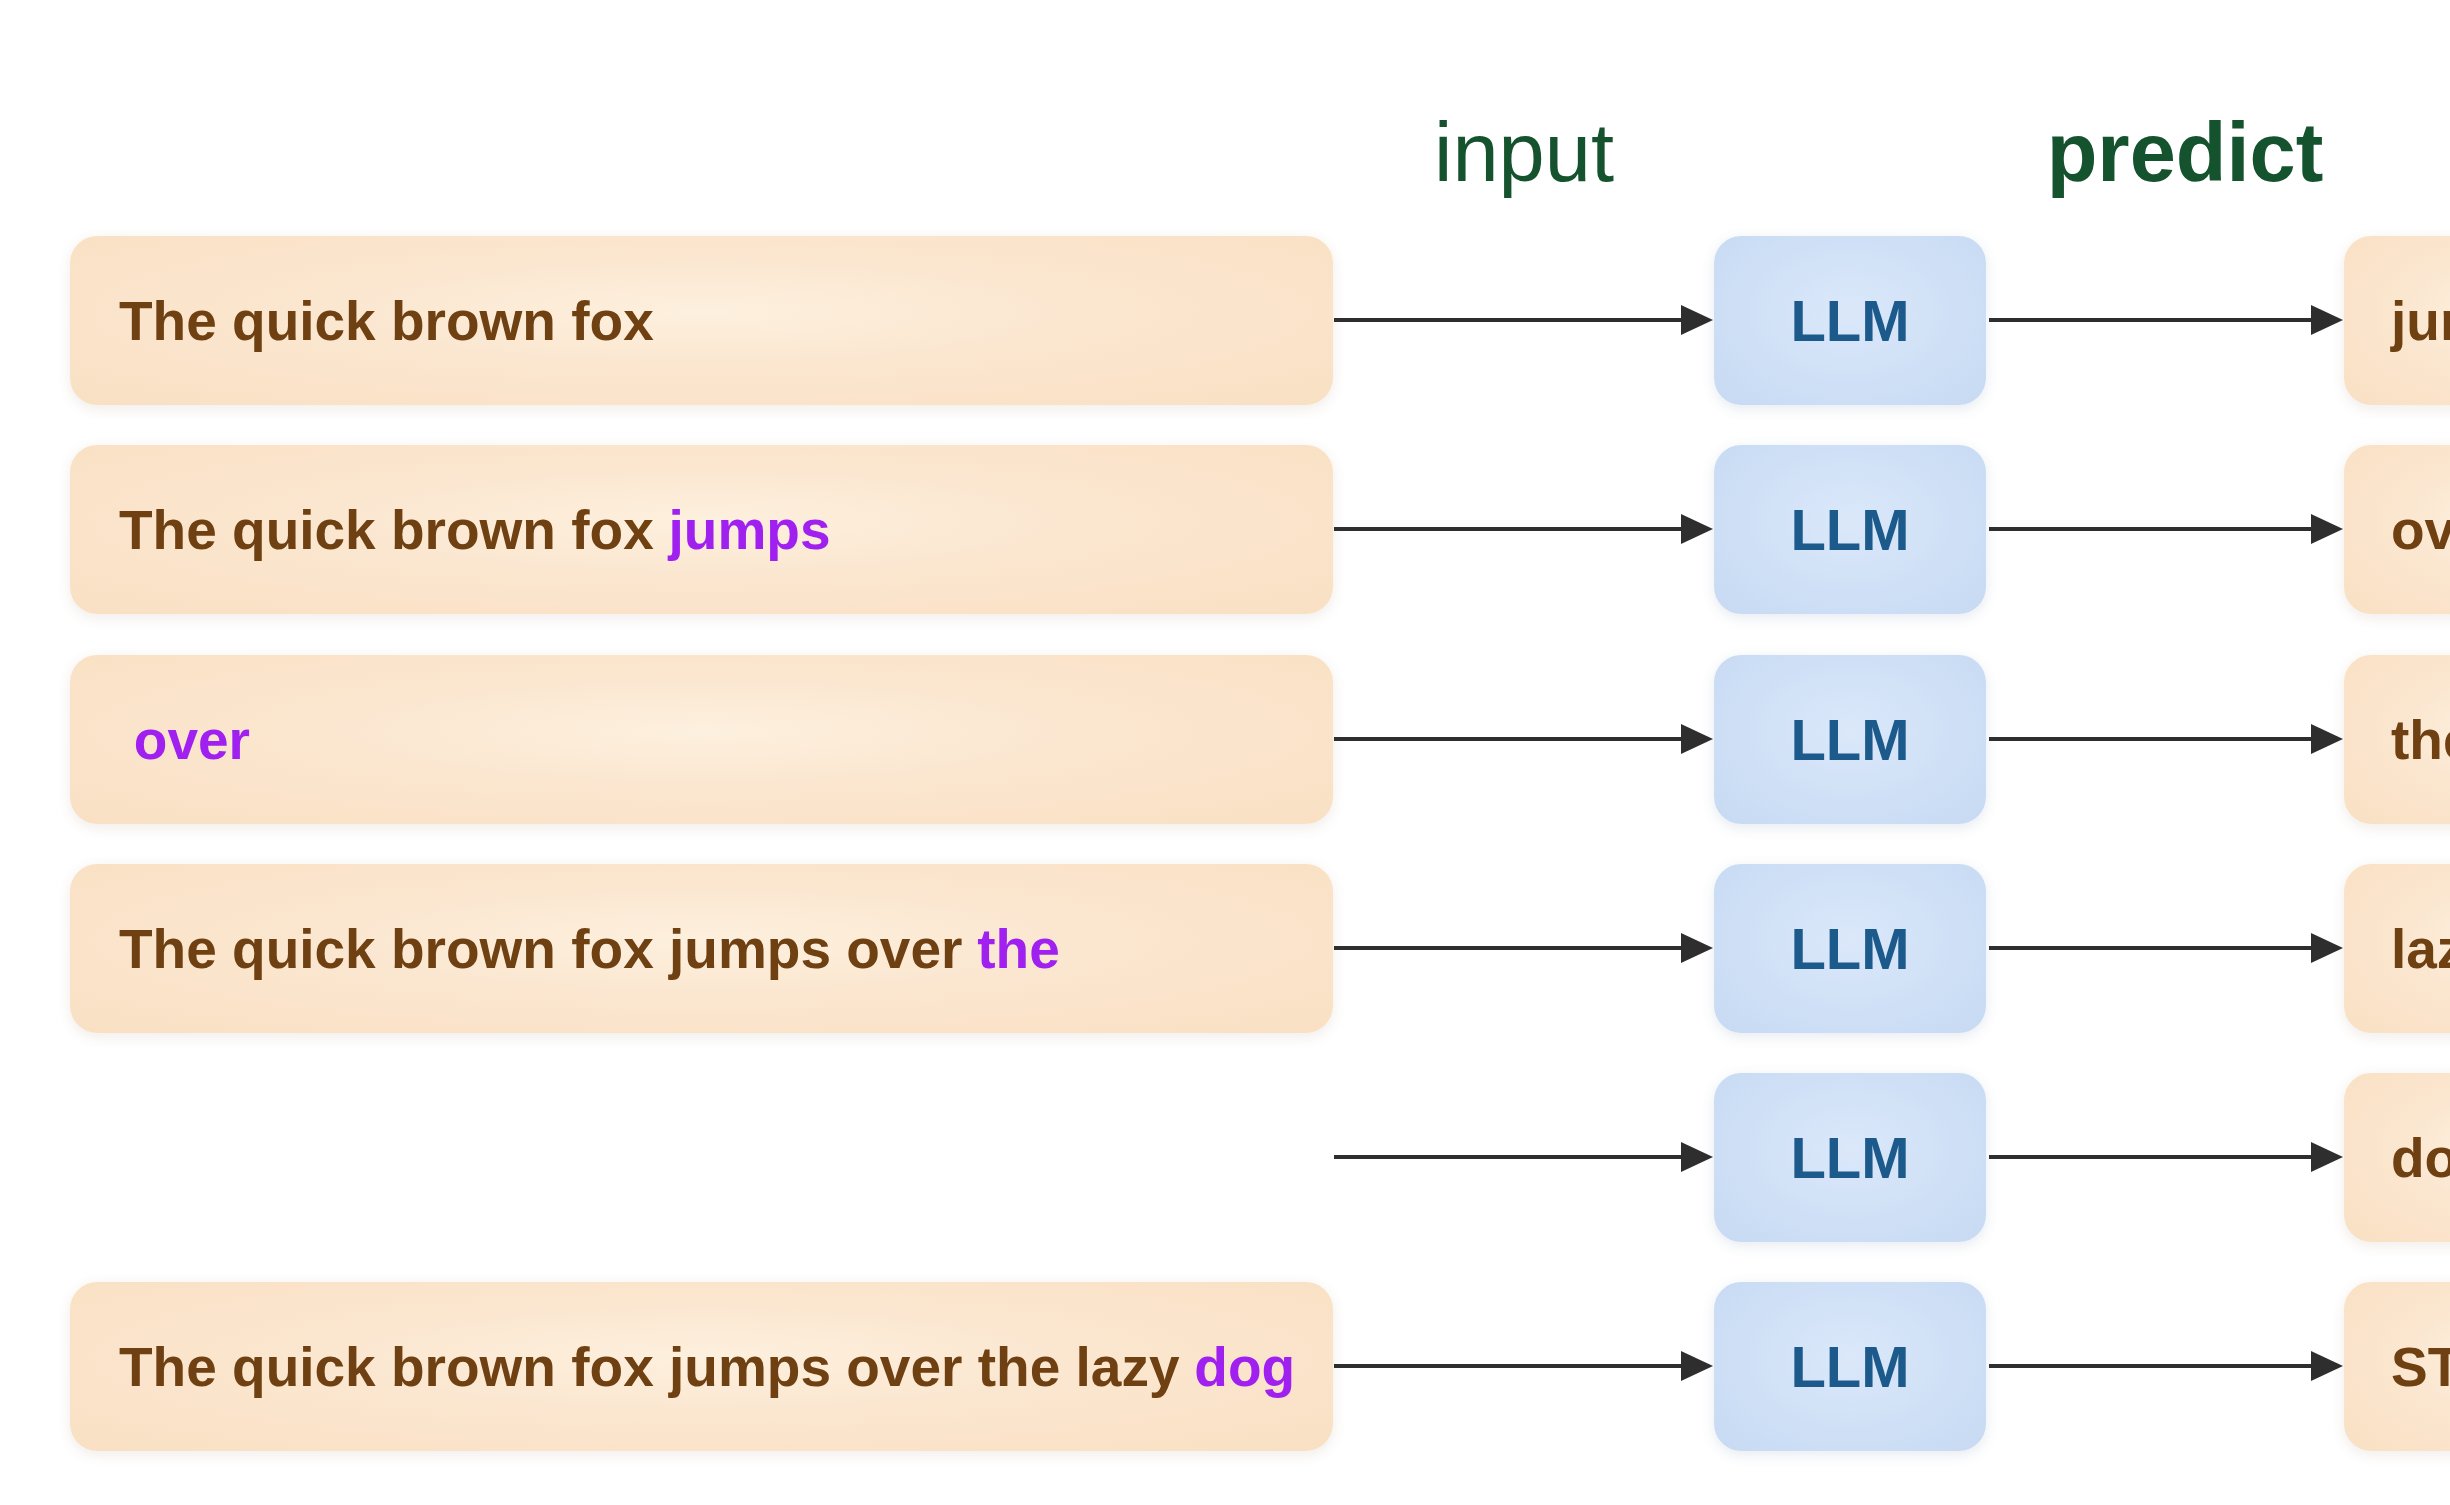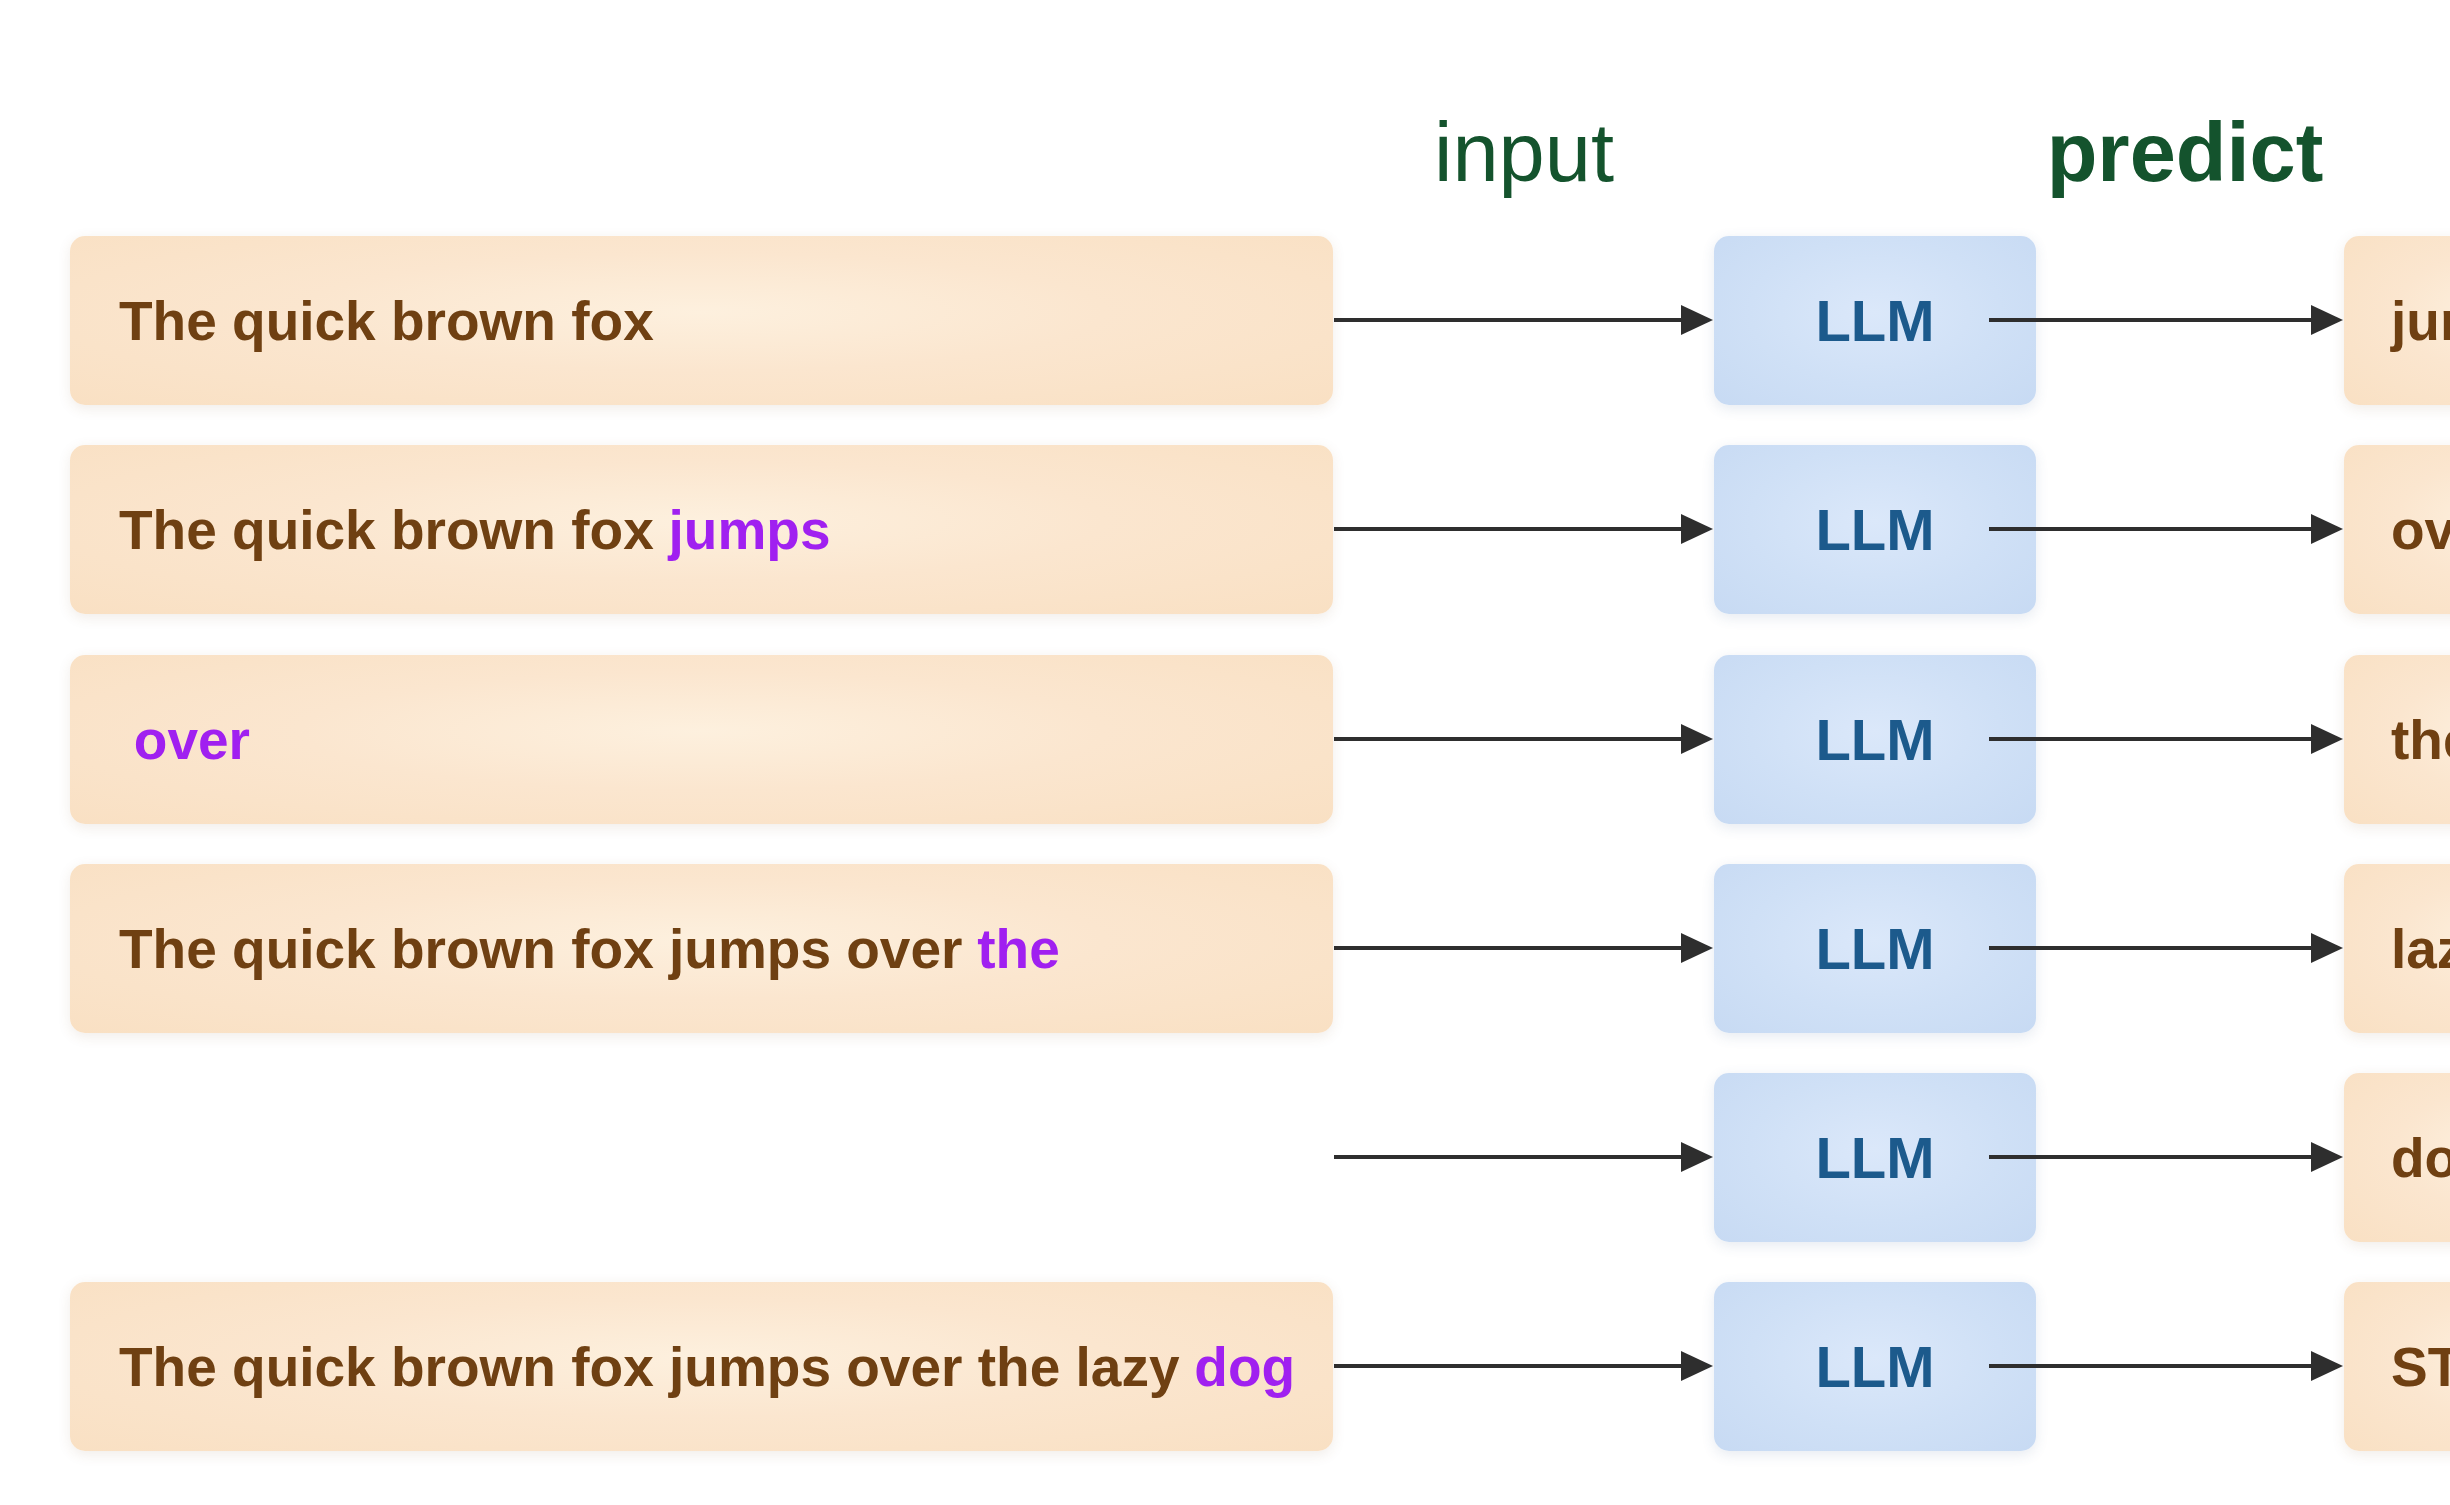--- a/index.html
+++ b/index.html
@@ -19,39 +19,39 @@
     color:#14532d;
     white-space:nowrap;
   }
   .col-label.input{left:1524px;}
   .col-label.predict{left:2185px;font-weight:bold;}
 
   .row{position:absolute;left:0;width:100%;height:169px;}
 
   .box{
     position:absolute;top:0;height:169px;
-    border-radius:15px;
+    border-radius:27px;
     display:flex;align-items:center;
     box-sizing:border-box;
     font-weight:700;
     box-shadow:0 3.9px 12.7px rgba(120,80,40,0.10);
   }
   .peach{
     background:radial-gradient(ellipse at 50% 45%, #fdf0de 0%, #fbe6cf 45%, #f9e0c3 100%);
   }
   .input-box{
     left:70px;width:1263px;
     padding-left:49px;
     font-size:55px;color:#6f4012;
   }
   .hl{color:#a020f0;}
   .hl:not(:empty){margin-left:0.27em;}
 
   .llm-box{
-    left:1714px;width:322px;
+    left:1714px;width:272px;
     background:radial-gradient(ellipse at 50% 45%, #dbe8fa 0%, #cfe0f6 55%, #c7daf3 100%);
     justify-content:center;
     font-size:58px;color:#1c5a8c;
     box-shadow:0 3.9px 12.7px rgba(60,90,140,0.12);
   }
   .predict-box{
     left:2344px;width:294px;
     padding-left:47px;
     font-size:55px;color:#6f4012;
   }

